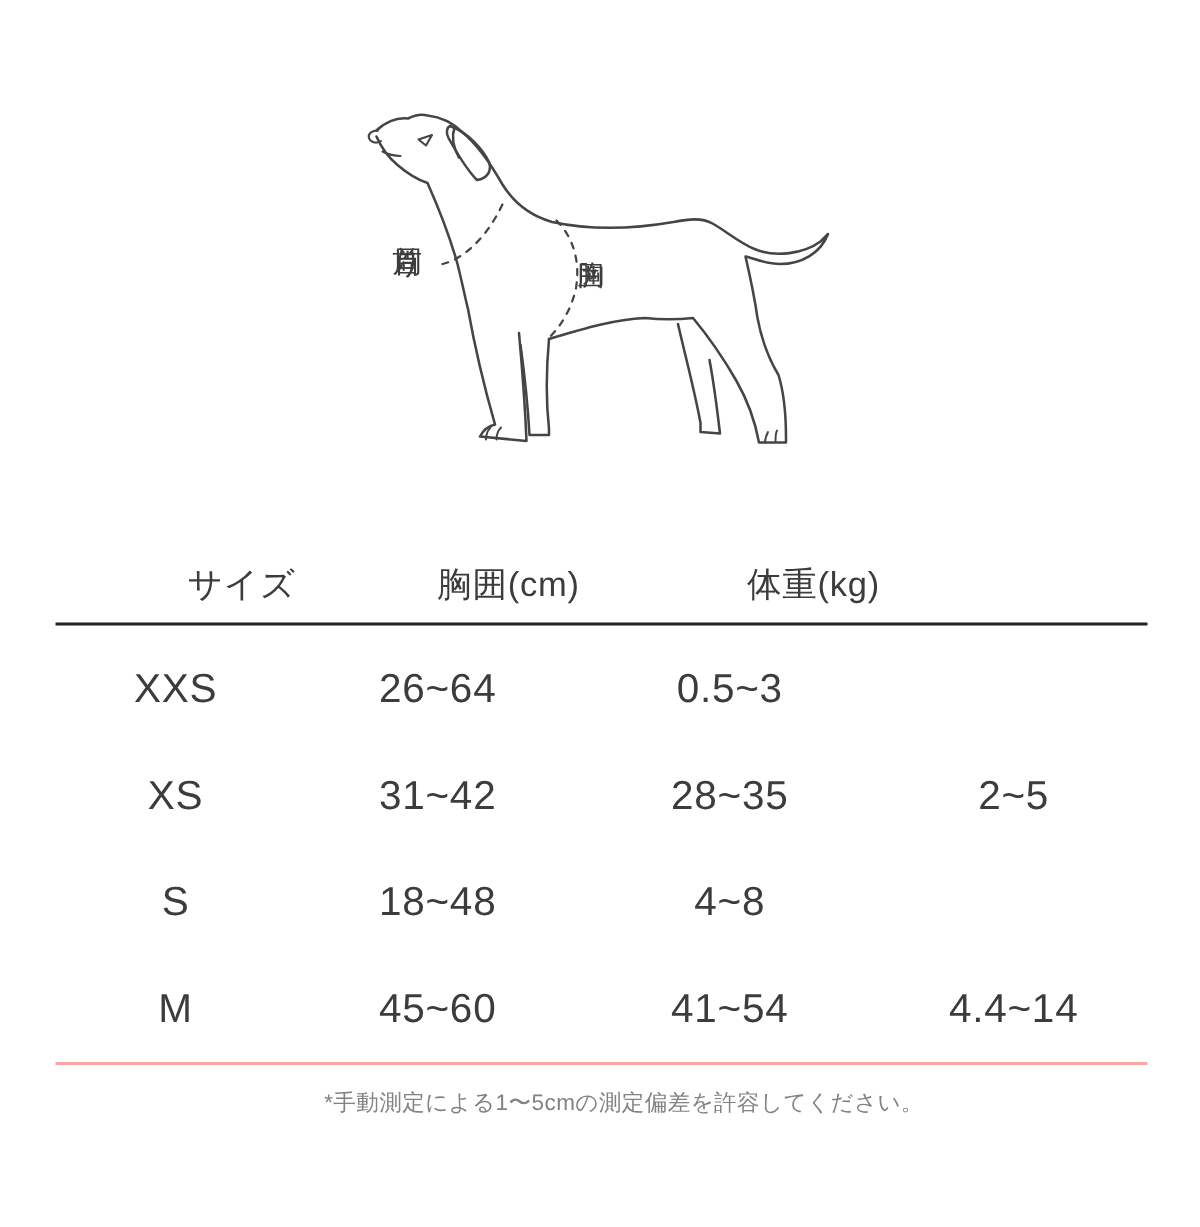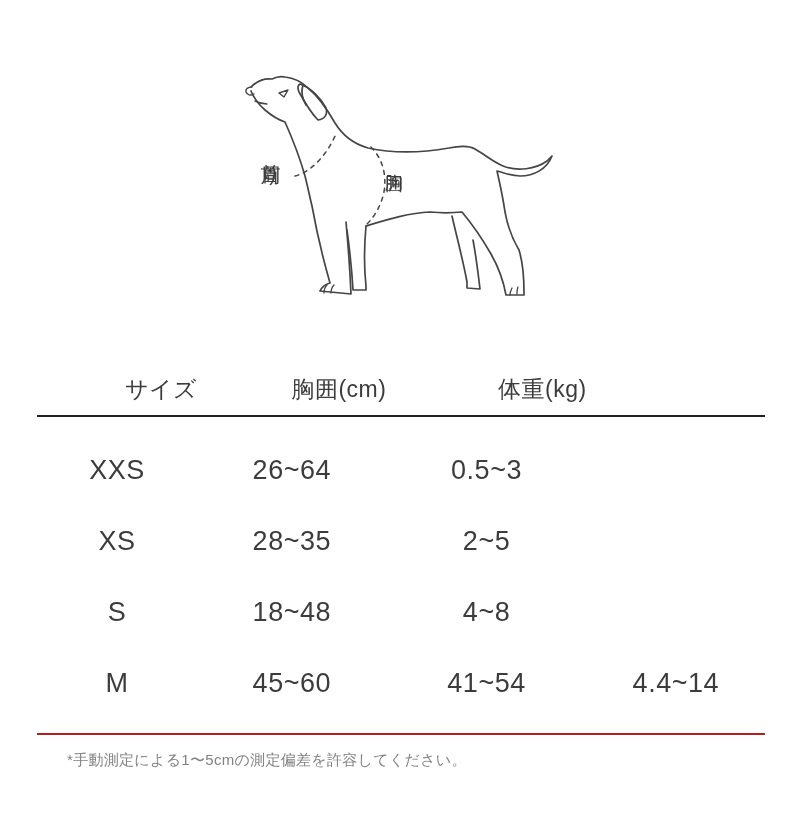--- a/index.html
+++ b/index.html
@@ -64,40 +64,40 @@
     border-bottom: 2px solid #222222;
   }
   .thead .th {
     text-align: right;
     font-size: 23px;
     line-height: 28px;
     color: #3c3c3c;
     letter-spacing: 0.5px;
   }
   .tbody {
-    padding-top: 18px;
+    padding-top: 7px;
   }
   .trow {
     display: grid;
     grid-template-columns: 22% 26% 27.5% 24.5%;
     height: 71px;
     align-items: center;
   }
   .trow .td {
     text-align: center;
     font-size: 27px;
     color: #3c3c3c;
     letter-spacing: 0.5px;
   }
 
   
   .footnote-wrap {
-    margin-top: 14px;
-    border-top: 2px solid #b91c1c;
+    border-top: 2px solid #fca5a5;
     padding: 16px 0 0 30px;
+    text-align: center;
   }
   .footnote-text {
     font-size: 15px;
     color: #828282;
     letter-spacing: 0.3px;
   }
 </style>
 </head>
 <body>
 
@@ -184,20 +184,21 @@
     </div>
 
     <div class="tbody">
       <div class="trow">
         <div class="td">XXS</div>
         <div class="td">26~64</div>
         <div class="td">0.5~3</div>
       </div>
       <div class="trow">
         <div class="td">XS</div>
+        <div class="td">31~42</div>
         <div class="td">28~35</div>
         <div class="td">2~5</div>
       </div>
       <div class="trow">
         <div class="td">S</div>
         <div class="td">18~48</div>
         <div class="td">4~8</div>
       </div>
       <div class="trow">
         <div class="td">M</div>

